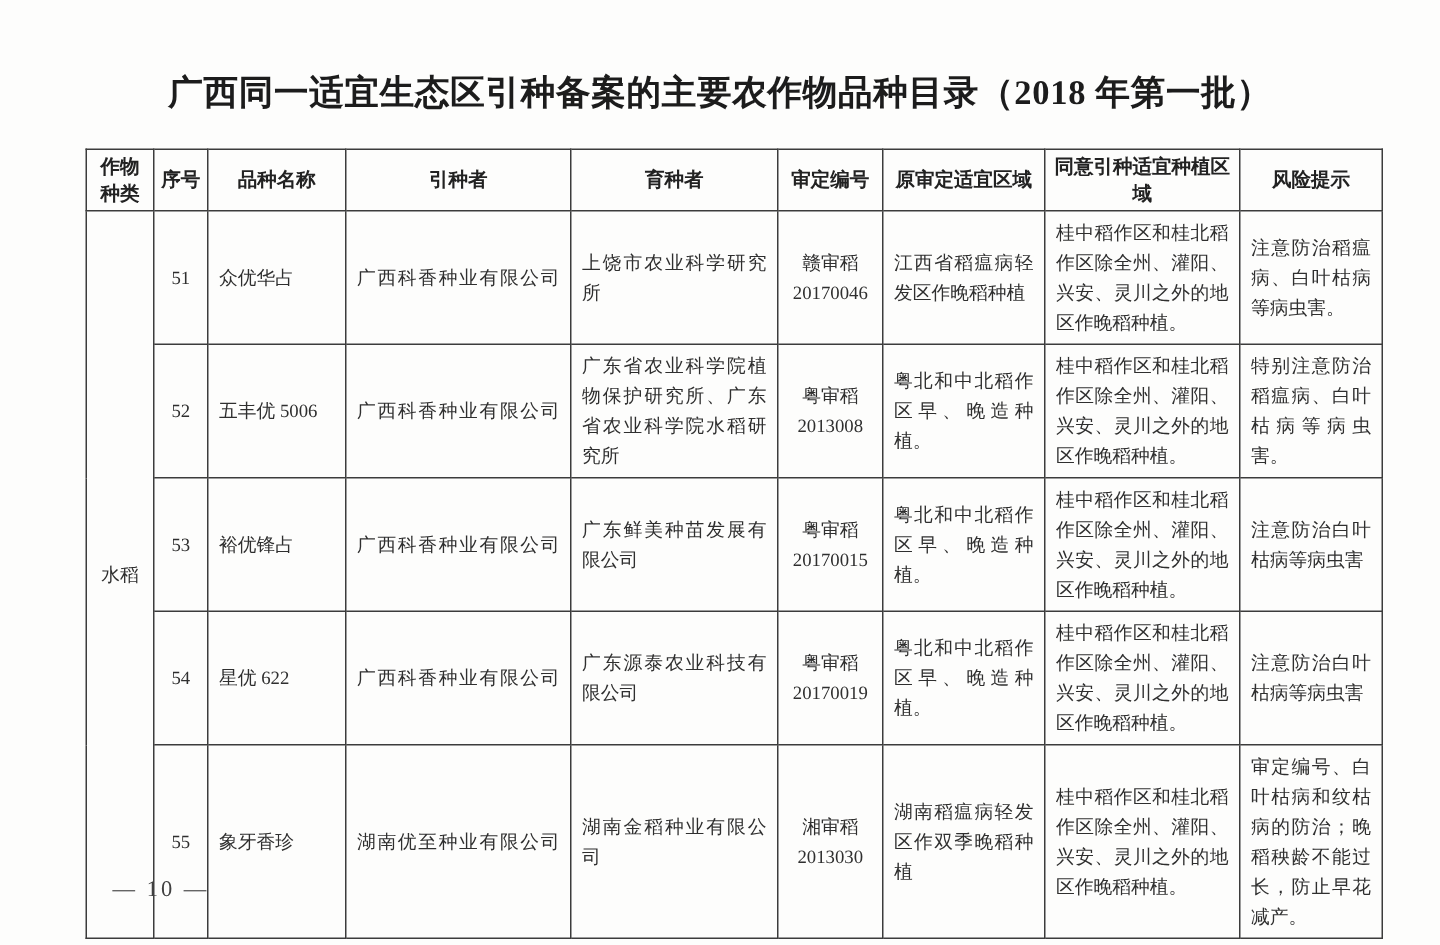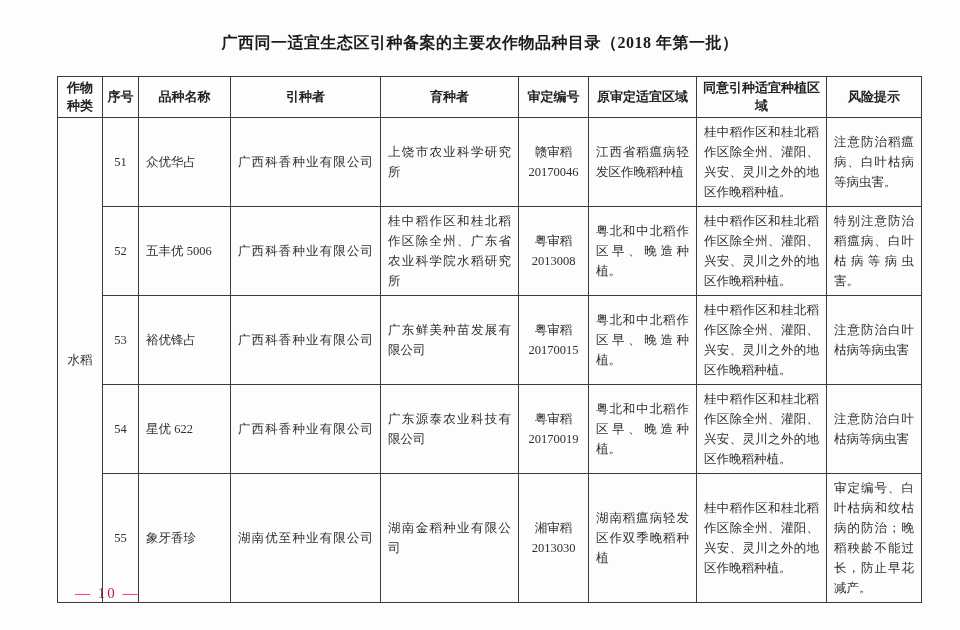--- a/index.html
+++ b/index.html
@@ -12,23 +12,23 @@
     color: #2f2f2f;
     overflow: hidden;
   }
   .page {
     width: 960px;
     height: 630px;
     position: relative;
   }
   .doc-title {
     margin: 0;
-    padding-top: 33px;
+    padding-top: 46px;
     text-align: center;
-    font-size: 16px;
+    font-size: 23px;
     font-weight: bold;
     color: #1c1c1c;
     letter-spacing: 0.5px;
   }
   table.variety-table {
     border-collapse: collapse;
     table-layout: fixed;
     margin-left: 57px;
     margin-top: 22px;
     width: 864px;
@@ -66,21 +66,21 @@
   tbody tr:nth-child(1) { height: 80px; }
   tbody tr:nth-child(2) { height: 88px; }
   tbody tr:nth-child(3) { height: 85px; }
   tbody tr:nth-child(4) { height: 84px; }
   tbody tr:nth-child(5) { height: 103px; }
   .page-number {
     position: absolute;
     left: 75px;
     bottom: 28px;
     font-size: 15px;
-    color: #be185d;
+    color: #404040;
     letter-spacing: 2px;
   }
 </style>
 </head>
 <body>
 
 <div class="page">
 
   <h1 class="doc-title">广西同一适宜生态区引种备案的主要农作物品种目录（2018 年第一批）</h1>
 
@@ -121,21 +121,21 @@
         <div>20170046</div>
       </td>
       <td class="c-orig">江西省稻瘟病轻发区作晚稻种植</td>
       <td class="c-appr">桂中稻作区和桂北稻作区除全州、灌阳、兴安、灵川之外的地区作晚稻种植。</td>
       <td class="c-risk">注意防治稻瘟病、白叶枯病等病虫害。</td>
     </tr>
         <tr>
       <td class="c-no">52</td>
       <td class="c-variety">五丰优 5006</td>
       <td class="c-intro">广西科香种业有限公司</td>
-      <td class="c-breed">桂中稻作区和桂北稻作区除全州、广东省农业科学院水稻研究所</td>
+      <td class="c-breed">广东省农业科学院植物保护研究所、广东省农业科学院水稻研究所</td>
       <td class="c-cert">
         <div>粤审稻</div>
         <div>2013008</div>
       </td>
       <td class="c-orig">粤北和中北稻作区早、晚造种植。</td>
       <td class="c-appr">桂中稻作区和桂北稻作区除全州、灌阳、兴安、灵川之外的地区作晚稻种植。</td>
       <td class="c-risk">特别注意防治稻瘟病、白叶枯病等病虫害。</td>
     </tr>
         <tr>
       <td class="c-no">53</td>

